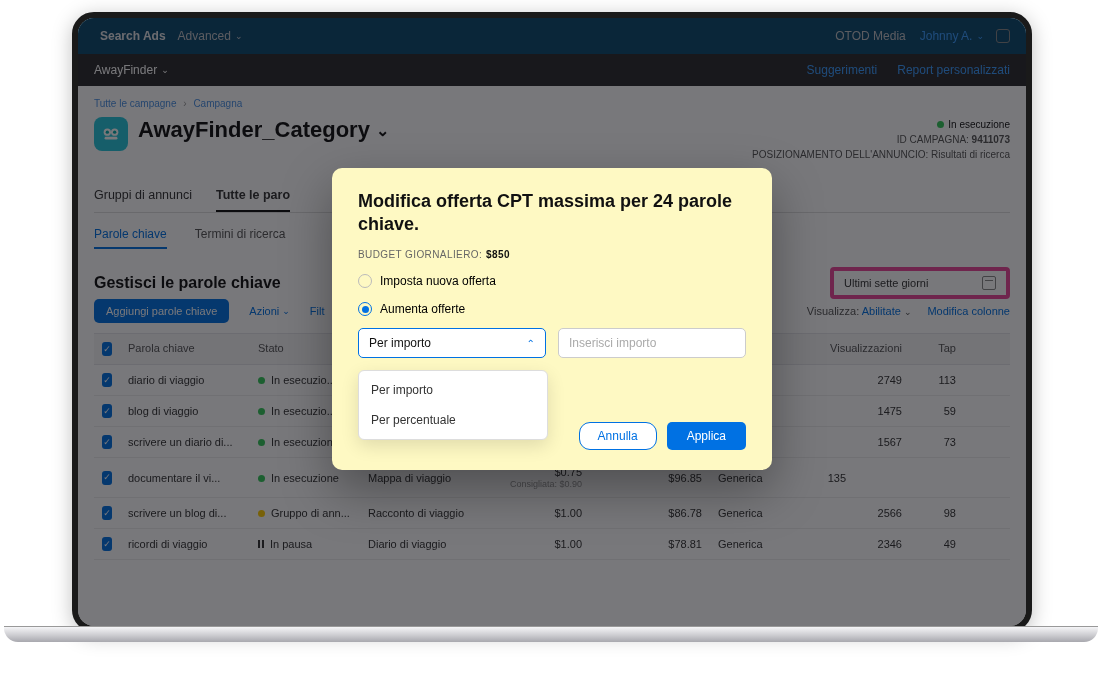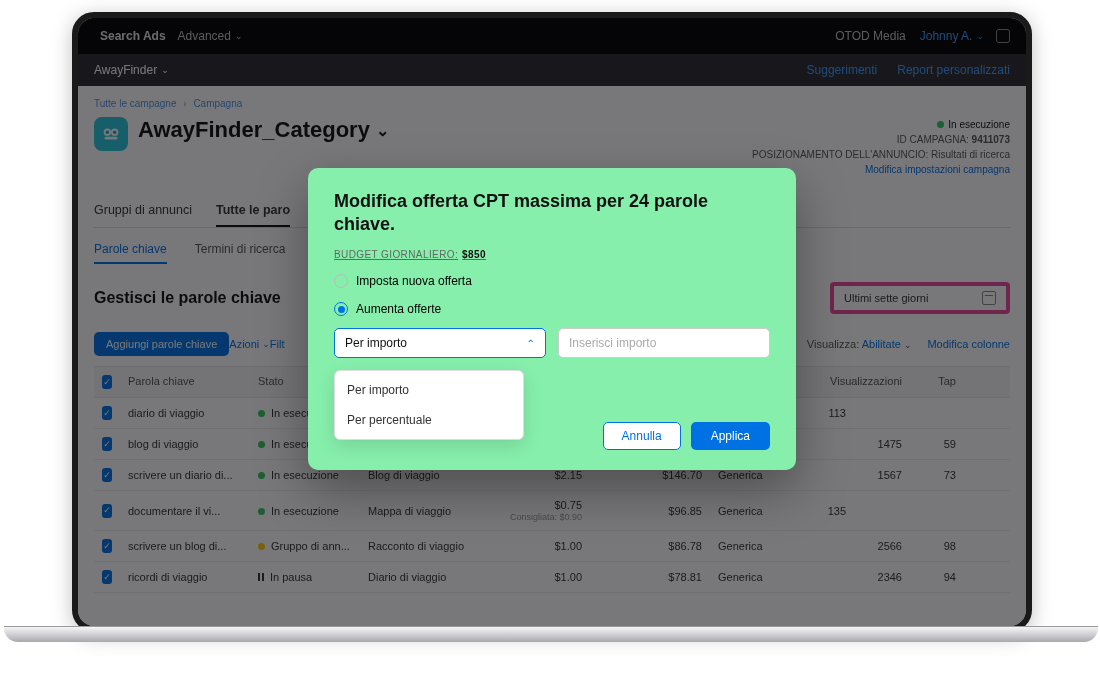--- a/index.html
+++ b/index.html
@@ -3,21 +3,21 @@
 <meta charset="utf-8">
 <style>
 * { margin: 0; padding: 0; box-sizing: border-box; font-family: -apple-system, BlinkMacSystemFont, "Segoe UI", Helvetica, Arial, sans-serif; }
 body { background: #fff; width: 1100px; height: 700px; overflow: hidden; position: relative; }
 
 .laptop-frame { position: absolute; left: 72px; top: 12px; width: 960px; height: 620px; border: 6px solid #1a1a1a; border-radius: 22px; background: #000; overflow: hidden; box-shadow: 0 4px 20px rgba(0,0,0,0.25); }
 .laptop-base { position: absolute; left: 4px; top: 626px; width: 1094px; height: 16px; background: linear-gradient(#f5f5f7,#d0d0d4,#a8a8ae); border-radius: 0 0 14px 14px; border-top: 1px solid #999; }
 
 .screen { position: absolute; inset: 0; background: #fff; overflow: hidden; }
 
-.topbar { height: 36px; background: #000000; display: flex; align-items: center; padding: 0 16px; color: #e2e2e5; font-size: 12px; }
+.topbar { height: 36px; background: #0c4a6e; display: flex; align-items: center; padding: 0 16px; color: #e2e2e5; font-size: 12px; }
 .brand { display: flex; align-items: center; gap: 6px; font-weight: 600; }
 .brand-logo { font-size: 13px; }
 .adv { margin-left: 12px; color: #c0c0c4; display:flex; align-items:center; gap:4px;}
 .spacer { flex: 1; }
 .org { color: #c0c0c4; margin-right: 14px; }
 .user { color: #3a9cff; display:flex; align-items:center; gap:4px;}
 .boxicon { width:14px; height:14px; border:1px solid #888; border-radius:3px; margin-left:12px; }
 
 .subbar { height: 32px; background: #2c2c2e; display: flex; align-items: center; padding: 0 16px; font-size: 12px; color: #bfbfc4; }
 .subbar a { color: #fff; display:flex; align-items:center; gap:4px; }
@@ -43,21 +43,21 @@
 .tabs2 { display:flex; gap:28px; margin-top:8px; font-size:12px;}
 .tabs2 .tab { padding:6px 0; color:#555; cursor:pointer;}
 .tabs2 .tab.active { color:#0071e3; border-bottom:2px solid #0071e3; font-weight:500;}
 
 .section-head { display:flex; align-items:center; margin-top:18px;}
 .section-title { font-size:16px; font-weight:700; color:#111;}
 .date-range { margin-left:auto; border:4px solid #ec4899; border-radius:4px; padding:5px 10px; font-size:11px; color:#333; display:flex; align-items:center; gap:8px; width:180px;}
 .cal-icon { width:14px; height:14px; border:1px solid #888; border-radius:2px; margin-left:auto; position:relative;}
 .cal-icon::before { content:""; position:absolute; top:3px; left:2px; right:2px; border-top:1px solid #888;}
 
-.toolbar { display:flex; align-items:center; gap:0; margin-top:18px; font-size:11px;justify-content:flex-end;}
+.toolbar { display:flex; align-items:center; gap:20px; font-size:11px;justify-content:flex-end;}
 .btn-primary { background:#0071e3; color:#fff; border:none; padding:6px 12px; border-radius:5px; font-size:11px; font-weight:500; cursor:pointer;}
 .dd { color:#0071e3; display:flex; align-items:center; gap:3px; cursor:pointer;}
 .toolbar .right { margin-left:auto; display:flex; gap:16px; color:#555;}
 .toolbar .right .v { color:#0071e3;}
 
 .table { margin-top:10px; font-size:11px; }
 .thead { display:flex; background:#f5f5f7; border-top:1px solid #e5e5e8; border-bottom:1px solid #e5e5e8; color:#555; font-weight:500;}
 .cell { padding:8px 8px; }
 .c-chk { width:26px; display:flex; align-items:center; justify-content:center;}
 .c-kw { width:130px;}
@@ -72,37 +72,37 @@
 .trow { display:flex; border-bottom:1px solid #eee; color:#333; align-items:center;}
 .chk { width:14px; height:14px; background:#0071e3; border-radius:3px; display:inline-flex; align-items:center; justify-content:center; color:#fff; font-size:9px; line-height:1;}
 .dot { display:inline-block; width:7px; height:7px; border-radius:50%; margin-right:6px;}
 .dot.green { background:#34c759;}
 .dot.yellow { background:#ffcc00;}
 .pause { display:inline-flex; gap:2px; margin-right:6px; align-items:center;}
 .pause span { display:block; width:2px; height:8px; background:#333;}
 .sugg { font-size:9px; color:#999; text-align:right; margin-top:1px;}
 
 .overlay { position:absolute; inset:0; background:rgba(10,10,15,0.55); display:flex; align-items:flex-start; justify-content:center; }
-.modal { margin-top:150px; width:488px; background:#86efac; border-radius:10px; box-shadow:0 20px 50px rgba(0,0,0,0.35); padding:22px 26px 20px; position:relative;}
+.modal { margin-top:150px; width:440px; background:#fef9c3; border-radius:10px; box-shadow:0 20px 50px rgba(0,0,0,0.35); padding:22px 26px 20px; position:relative;}
 .modal h2 { font-size:18px; font-weight:700; color:#111; line-height:1.25;}
-.budget { margin-top:14px; font-size:10px; letter-spacing:.4px; color:#666;text-decoration:underline;}
+.budget { margin-top:14px; font-size:10px; letter-spacing:.4px; color:#666;}
 .budget strong { color:#111; font-weight:700; margin-left:4px;}
 .radio-row { display:flex; align-items:center; gap:8px; margin-top:14px; font-size:12px;}
 .radio-outer { width:14px; height:14px; border:1.5px solid #0071e3; border-radius:50%; display:inline-flex; align-items:center; justify-content:center;}
 .radio-outer.off { border-color:#bbb;}
 .radio-inner { width:7px; height:7px; border-radius:50%; background:#0071e3;}
 .select-row { display:flex; gap:12px; margin-top:12px;}
 .select { flex:1; border:1.5px solid #0071e3; border-radius:5px; padding:7px 10px; font-size:12px; color:#111; display:flex; align-items:center; cursor:pointer; background:#fff;}
 .chev { margin-left:auto; color:#0071e3; font-size:10px;}
 .amount { flex:1; border:1px solid #ccc; border-radius:5px; padding:3px 10px; font-size:12px; color:#333;}
 .amount::placeholder { color:#aaa;}
 .dropdown-panel { position:absolute; left:26px; top:202px; width:190px; background:#fff; border:1px solid #ddd; border-radius:6px; box-shadow:0 6px 18px rgba(0,0,0,0.12); padding:4px 0; font-size:12px; z-index:5;}
 .dropdown-panel .opt { padding:8px 12px; cursor:pointer; color:#333;}
 .modal-actions { display:flex; justify-content:flex-end; gap:10px; margin-top:64px;}
-.btn-sec { background:#fff; color:#0071e3; border:1px solid #0071e3; padding:6px 18px; border-radius:5px; font-size:12px; cursor:pointer;}
+.btn-sec { background:#fff; color:#0071e3; border:1px solid #0071e3; padding:6px 18px; border-radius:11px; font-size:12px; cursor:pointer;}
 .btn-apply { background:#0071e3; color:#fff; border:none; padding:6px 20px; border-radius:5px; font-size:12px; cursor:pointer;}
 
 .chev-sm { font-size:9px;}
 </style>
 </head>
 <body>
 
 <div class="laptop-frame">
   <div class="screen">
 
@@ -152,21 +152,20 @@
             </svg>
         </div>
         <div class="camp-title">
           <span>AwayFinder_Category</span>
           <span style="font-size:16px;">⌄</span>
         </div>
         <div class="right-meta">
           <div class="row1"><span class="status-dot"></span><span>In esecuzione</span></div>
           <div><span>ID CAMPAGNA:</span> <strong>9411073</strong></div>
           <div><span>POSIZIONAMENTO DELL'ANNUNCIO:</span> <span>Risultati di ricerca</span></div>
-          <div><a class="link">Modifica impostazioni campagna</a></div>
         </div>
       </div>
 
       <div class="tabs1">
         <div class="tab">Gruppi di annunci</div>
         <div class="tab active">Tutte le paro</div>
       </div>
 
       <div class="tabs2">
         <div class="tab active">Parole chiave</div>
@@ -214,20 +213,21 @@
             <div class="trow">
               <div class="cell c-chk">
                 <span class="chk">✓</span>
               </div>
               <div class="cell c-kw">diario di viaggio</div>
               <div class="cell c-st"><span class="dot green"></span>In esecuzio...</div>
               <div class="cell c-grp"></div>
               <div class="cell c-bid"></div>
               <div class="cell c-spend"></div>
               <div class="cell c-match"></div>
+              <div class="cell c-imp">2749</div>
               <div class="cell c-tap">113</div>
             </div>
             <div class="trow">
               <div class="cell c-chk">
                 <span class="chk">✓</span>
               </div>
               <div class="cell c-kw">blog di viaggio</div>
               <div class="cell c-st"><span class="dot green"></span>In esecuzio...</div>
               <div class="cell c-grp"></div>
               <div class="cell c-bid"></div>
@@ -284,21 +284,21 @@
               <div class="cell c-kw">ricordi di viaggio</div>
               <div class="cell c-st"><span class="pause">
                   <span></span>
                   <span></span>
                 </span>In pausa</div>
               <div class="cell c-grp">Diario di viaggio</div>
               <div class="cell c-bid">$1.00</div>
               <div class="cell c-spend">$78.81</div>
               <div class="cell c-match">Generica</div>
               <div class="cell c-imp">2346</div>
-              <div class="cell c-tap">94</div>
+              <div class="cell c-tap">49</div>
             </div>
           </div>
       </div>
     </div>
 
     <div class="overlay">
       <div class="modal">
         <h2>Modifica offerta CPT massima per 24 parole chiave.</h2>
         <div class="budget">
           <span>BUDGET GIORNALIERO:</span><strong>$850</strong>

